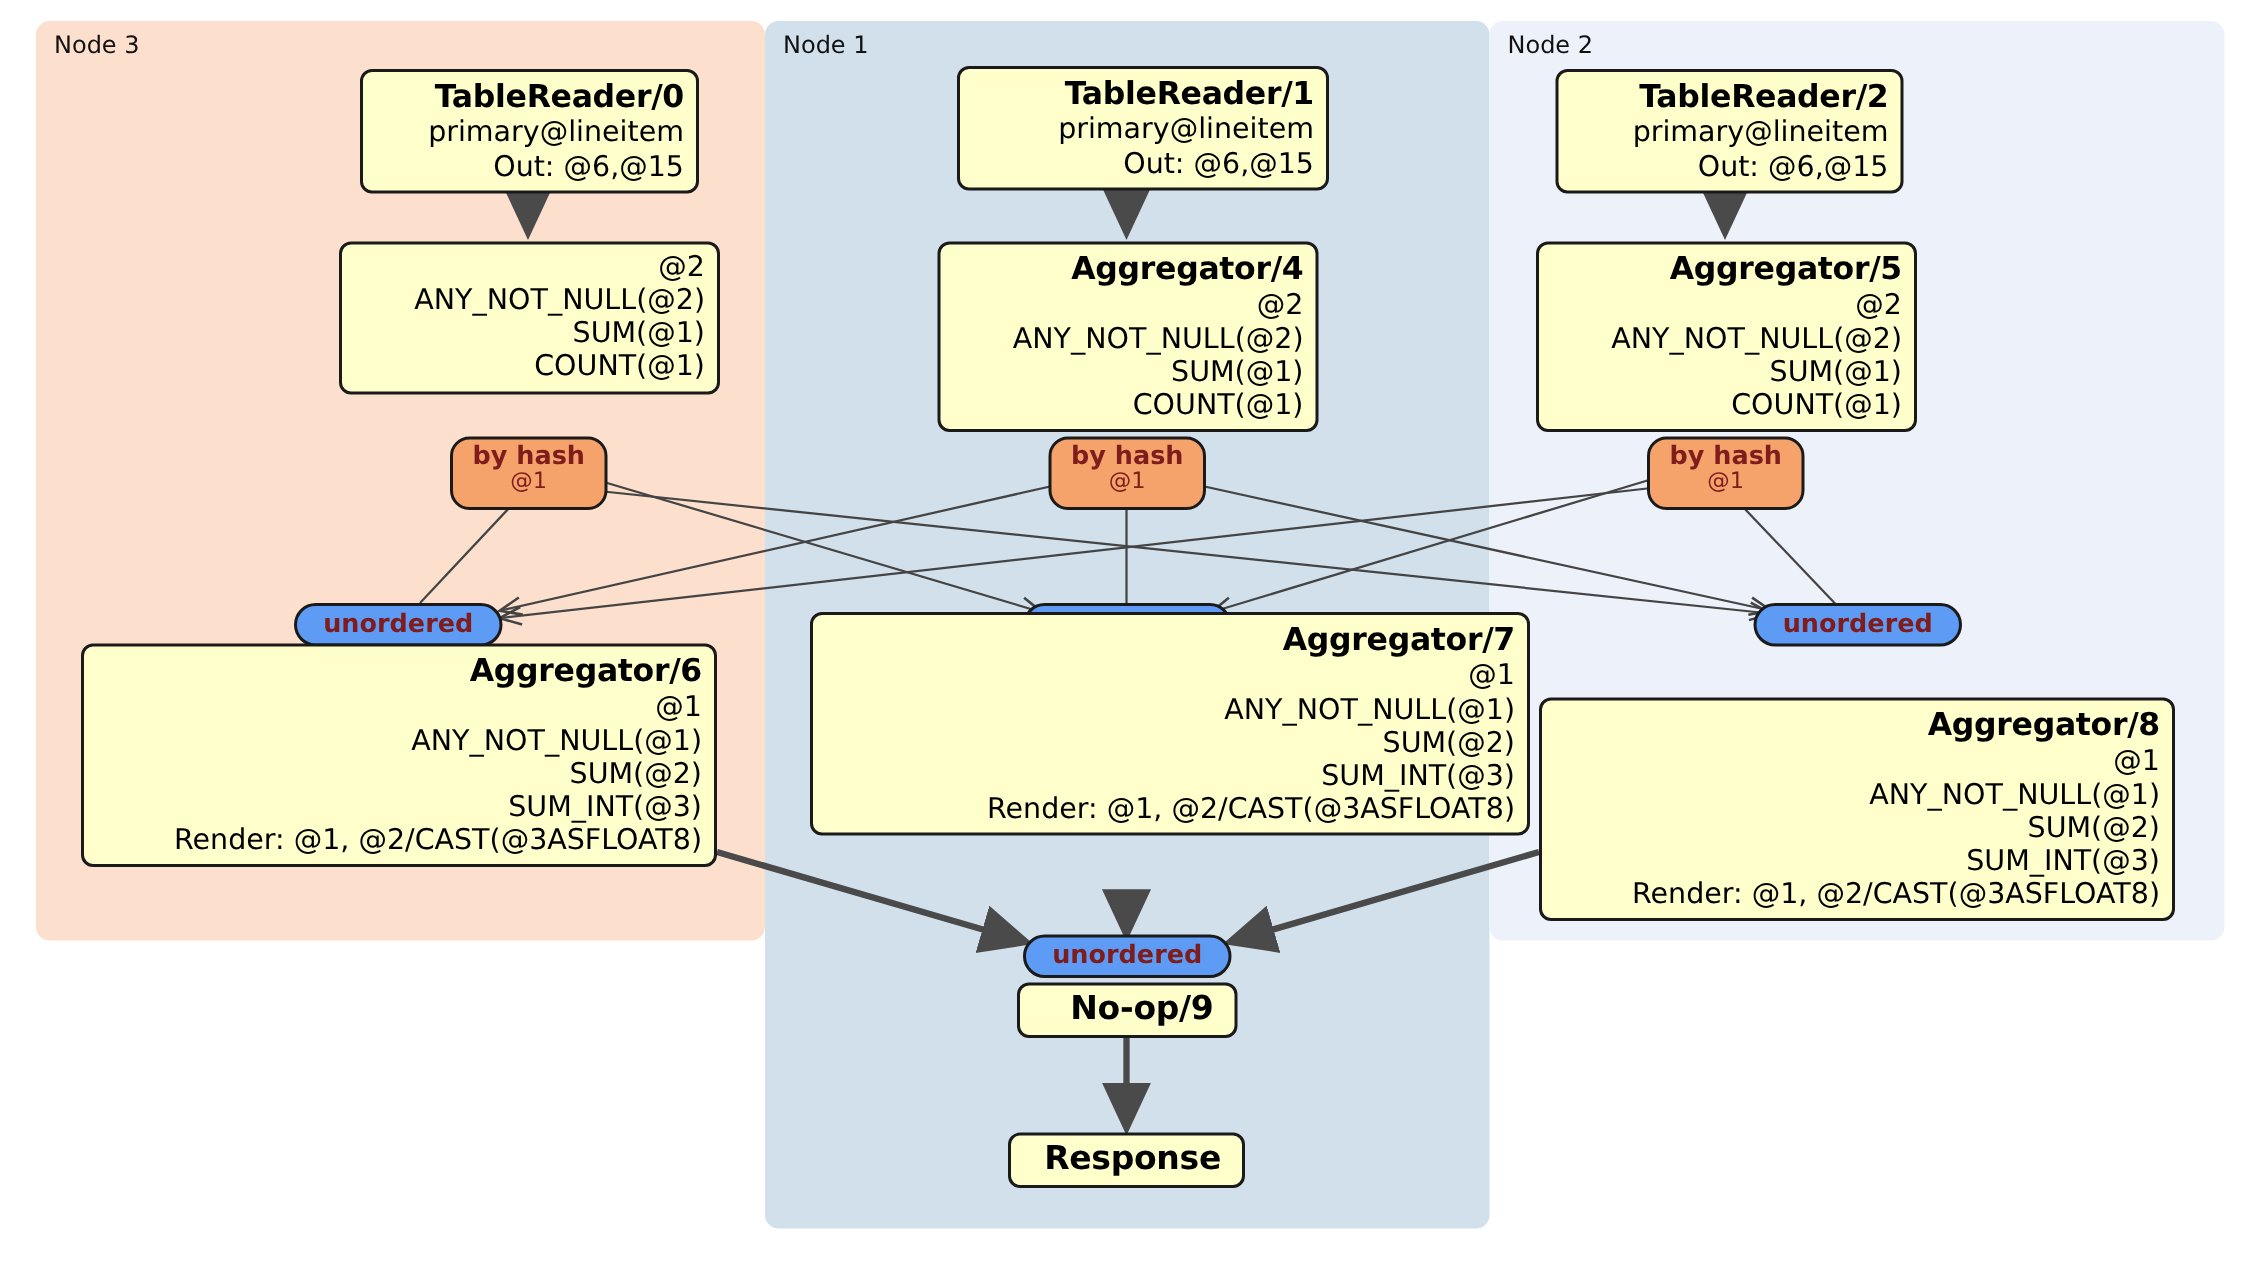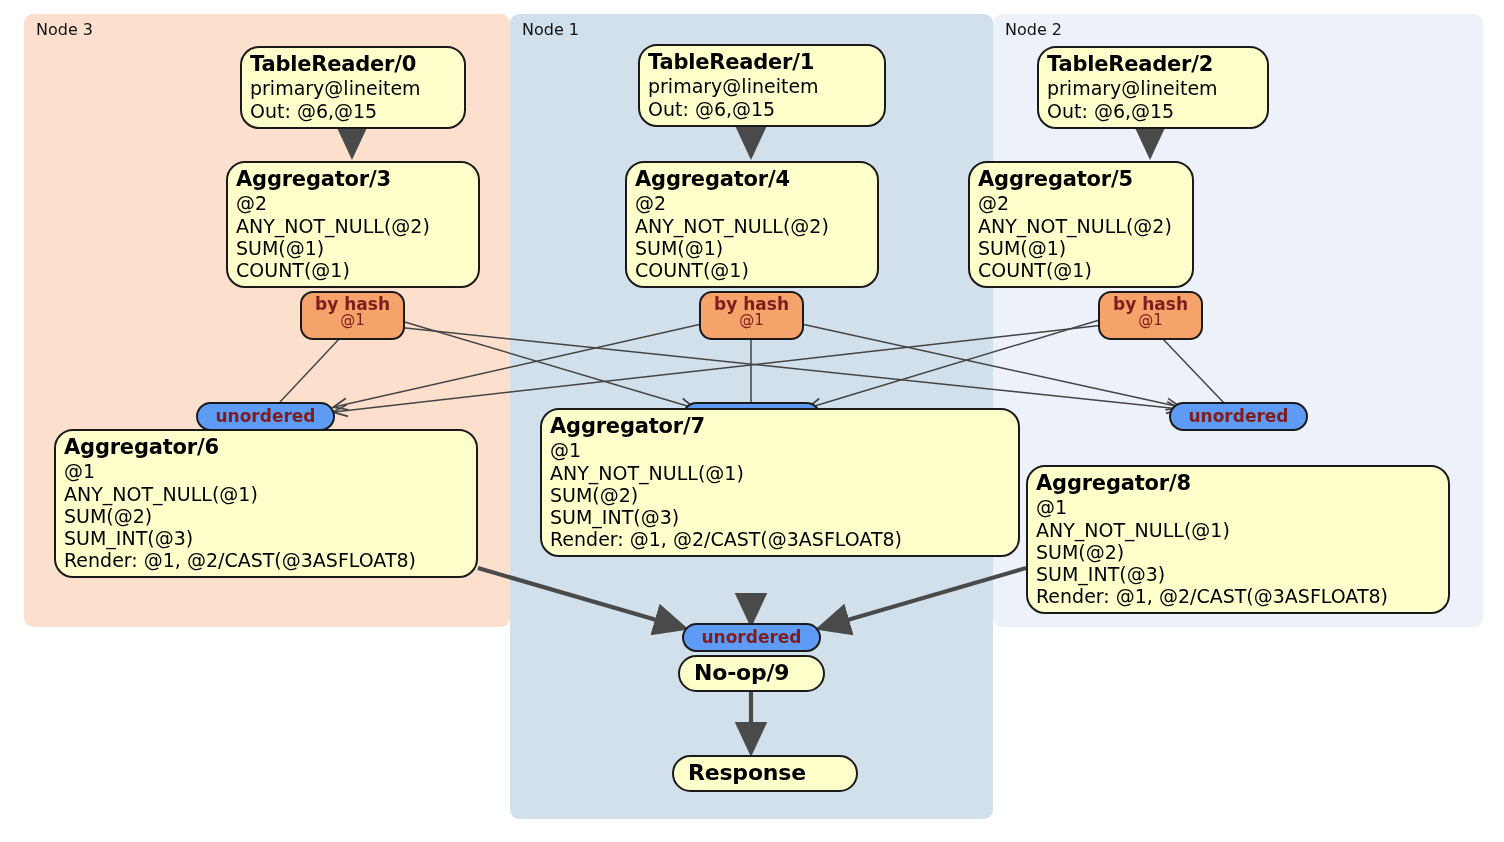--- a/index.html
+++ b/index.html
@@ -41,22 +41,22 @@
     width: 1504px;
     height: 842px;
     pointer-events: none;
   }
   
   .box {
     position: absolute;
     box-sizing: border-box;
     background: #ffffcc;
     border: 2px solid #1a1a1a;
-    border-radius: 19px;
-    text-align: left;
+    border-radius: 8px;
+    text-align: right;
     padding: 4px 8px 5px 8px;
     line-height: 1.165;
     color: #000000;
   }
   .box .title {
     font-weight: bold;
     font-size: 21px;
     letter-spacing: -0.2px;
     display: block;
     margin-bottom: 1px;
@@ -204,36 +204,35 @@
     <span class="line">Out: @6,@15</span>
   </div>
 
   <div class="box" style="left:1037px; top:46px; width:232px;">
     <span class="title">TableReader/2</span>
     <span class="line">primary@lineitem</span>
     <span class="line">Out: @6,@15</span>
   </div>
 
   <div class="box" style="left:226px; top:161px; width:254px;">
-    <span class="title">Aggregator/3</span>
     <span class="line">@2</span>
     <span class="line">ANY_NOT_NULL(@2)</span>
     <span class="line">SUM(@1)</span>
     <span class="line">COUNT(@1)</span>
   </div>
 
   <div class="box" style="left:625px; top:161px; width:254px;">
     <span class="title">Aggregator/4</span>
     <span class="line">@2</span>
     <span class="line">ANY_NOT_NULL(@2)</span>
     <span class="line">SUM(@1)</span>
     <span class="line">COUNT(@1)</span>
   </div>
 
-  <div class="box" style="left:968px; top:161px; width:226px;">
+  <div class="box" style="left:1024px; top:161px; width:254px;">
     <span class="title">Aggregator/5</span>
     <span class="line">@2</span>
     <span class="line">ANY_NOT_NULL(@2)</span>
     <span class="line">SUM(@1)</span>
     <span class="line">COUNT(@1)</span>
   </div>
 
   <div class="pill hash" style="left:300px; top:291px; width:105px; height:49px;">
     <span class="h-title">by hash</span>
     <span class="h-sub">@1</span>
@@ -289,17 +288,17 @@
   </div>
 
   <div class="pill unordered" style="left:682px; top:623px; width:139px; height:29px;">
     <span>unordered</span>
   </div>
 
   <div class="box compact" style="left:678px; top:655px; width:147px;">
     <span class="title">No-op/9</span>
   </div>
 
-  <div class="box compact" style="left:672px; top:755px; width:186px;">
+  <div class="box compact" style="left:672px; top:755px; width:158px;">
     <span class="title">Response</span>
   </div>
 
 </div>
 
 </body></html>

